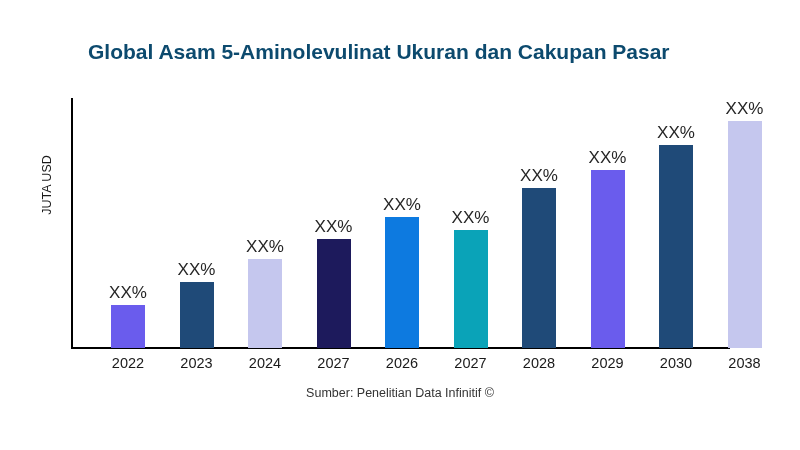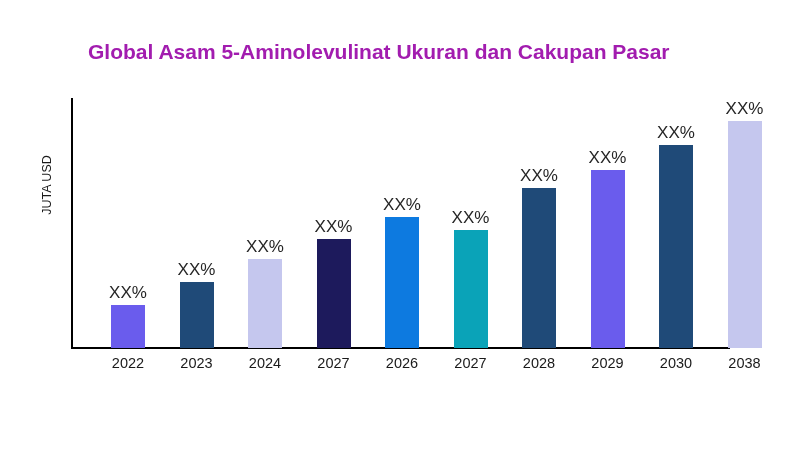--- a/index.html
+++ b/index.html
@@ -19,21 +19,21 @@
     left: 0; top: 0;
     width: 800px;
     height: 450px;
   }
   .chart-title {
     position: absolute;
     left: 88px;
     top: 40px;
     font-size: 21px;
     font-weight: bold;
-    color: #a21caf;
+    color: #0c4a6e;
     letter-spacing: 0px;
     white-space: nowrap;
   }
   .growth-note {
     position: absolute;
     left: 148px;
     top: 142px;
     font-size: 14.5px;
     font-weight: bold;
     color: #ee3124;
@@ -142,14 +142,15 @@
       <div class="bar-value" style="left: 577.5px; top: 148px; width: 60px;">XX%</div>
       <div class="tick-label" style="left: 577.5px; width: 60px;">2029</div>
       <div class="bar" style="left: 659px; top: 145px; width: 34px; height: 203px; bottom: auto; background: rgb(31, 74, 120);"></div>
       <div class="bar-value" style="left: 646px; top: 123px; width: 60px;">XX%</div>
       <div class="tick-label" style="left: 646px; width: 60px;">2030</div>
       <div class="bar" style="left: 727.5px; top: 121px; width: 34px; height: 227px; bottom: auto; background: rgb(197, 199, 238);"></div>
       <div class="bar-value" style="left: 714.5px; top: 99px; width: 60px;">XX%</div>
       <div class="tick-label" style="left: 714.5px; width: 60px;">2038</div>
     </div>
 
+  <div class="source-note">Sumber: Penelitian Data Infinitif ©</div>
 
 </div>
 
 </body></html>

